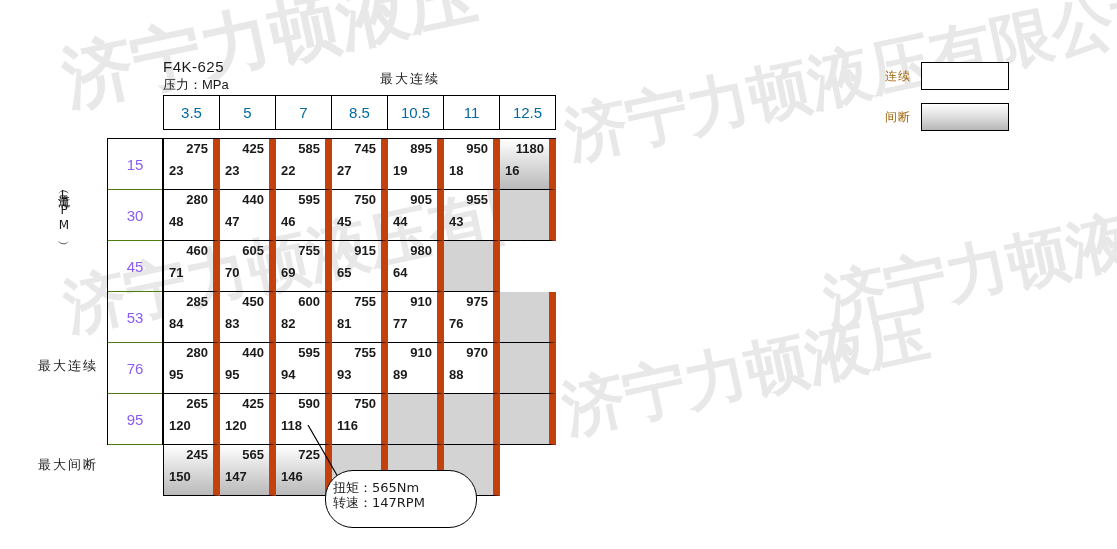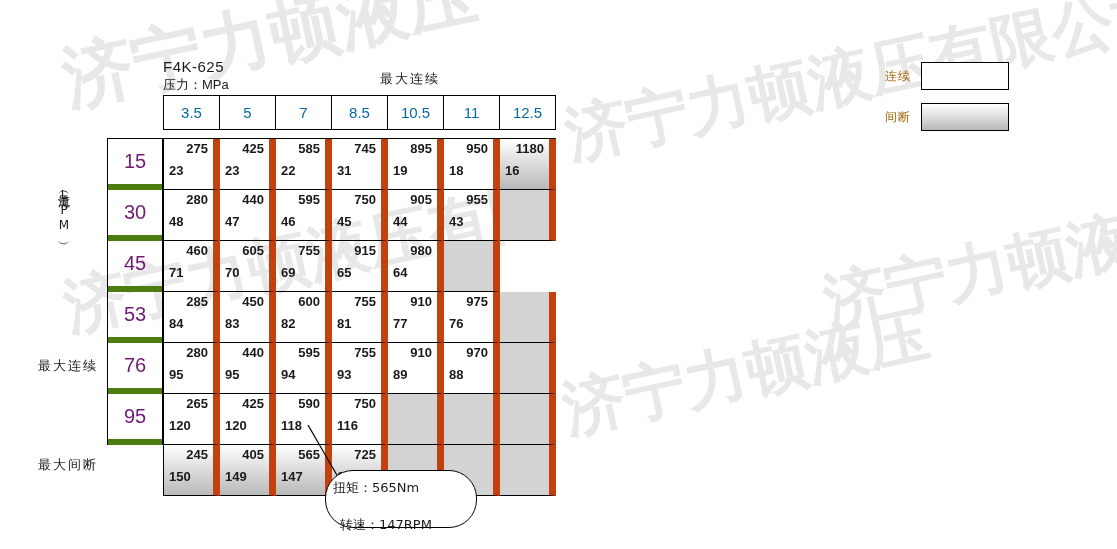--- a/index.html
+++ b/index.html
@@ -79,27 +79,27 @@
   #flow-column {
     position: absolute;
     left: 107px; top: 138px;
     width: 56px;
     border: 1px solid #000;
     border-bottom: none;
     box-sizing: border-box;
   }
   #flow-column .flow-cell {
     height: 51px;
-    border-bottom: 6px solid #4d7c0f;
+    border-bottom: 1px solid #4d7c0f;
     box-sizing: border-box;
     display: flex;
     align-items: center;
     justify-content: center;
-    font-size: 20px;
-    color: #701a75;
+    font-size: 15px;
+    color: #8b5cf6;
   }
 
   
   #flow-axis-label {
     position: absolute;
     left: 52px; top: 185px;
     width: 20px;
     font-size: 12px;
     font-family: "DejaVu Sans", sans-serif;
     color: #1a1a1a;
@@ -172,21 +172,21 @@
   }
   #callout-line1, #callout-line2 {
     position: absolute;
     left: 333px;
     font-size: 13px;
     font-family: "DejaVu Sans", sans-serif;
     color: #1a1a1a;
     white-space: nowrap;
   }
   #callout-line1 { top: 479px; }
-  #callout-line2 { top: 516px; margin-left: 7px; }
+  #callout-line2 { top: 494px; }
   #callout-leader {
     position: absolute;
     left: 290px; top: 425px;
     width: 120px; height: 70px;
   }
 
   
   #legend {
     position: absolute;
     left: 885px; top: 62px;
@@ -268,21 +268,21 @@
         <div class="dcell">
           <span class="torque">425</span>
           <span class="speed">23</span>
         </div>
         <div class="dcell">
           <span class="torque">585</span>
           <span class="speed">22</span>
         </div>
         <div class="dcell">
           <span class="torque">745</span>
-          <span class="speed">31</span>
+          <span class="speed">27</span>
         </div>
         <div class="dcell">
           <span class="torque">895</span>
           <span class="speed">19</span>
         </div>
         <div class="dcell">
           <span class="torque">950</span>
           <span class="speed">18</span>
         </div>
         <div class="dcell shade-grad">
@@ -412,24 +412,20 @@
           <span class="speed">116</span>
         </div>
         <div class="dcell shade-flat"></div>
         <div class="dcell shade-flat"></div>
         <div class="dcell shade-flat"></div>
       </div>
       <div class="grow">
         <div class="dcell shade-grad">
           <span class="torque">245</span>
           <span class="speed">150</span>
-        </div>
-        <div class="dcell shade-grad">
-          <span class="torque">405</span>
-          <span class="speed">149</span>
         </div>
         <div class="dcell shade-grad">
           <span class="torque">565</span>
           <span class="speed">147</span>
         </div>
         <div class="dcell shade-grad">
           <span class="torque">725</span>
           <span class="speed">146</span>
         </div>
         <div class="dcell shade-flat"></div>

